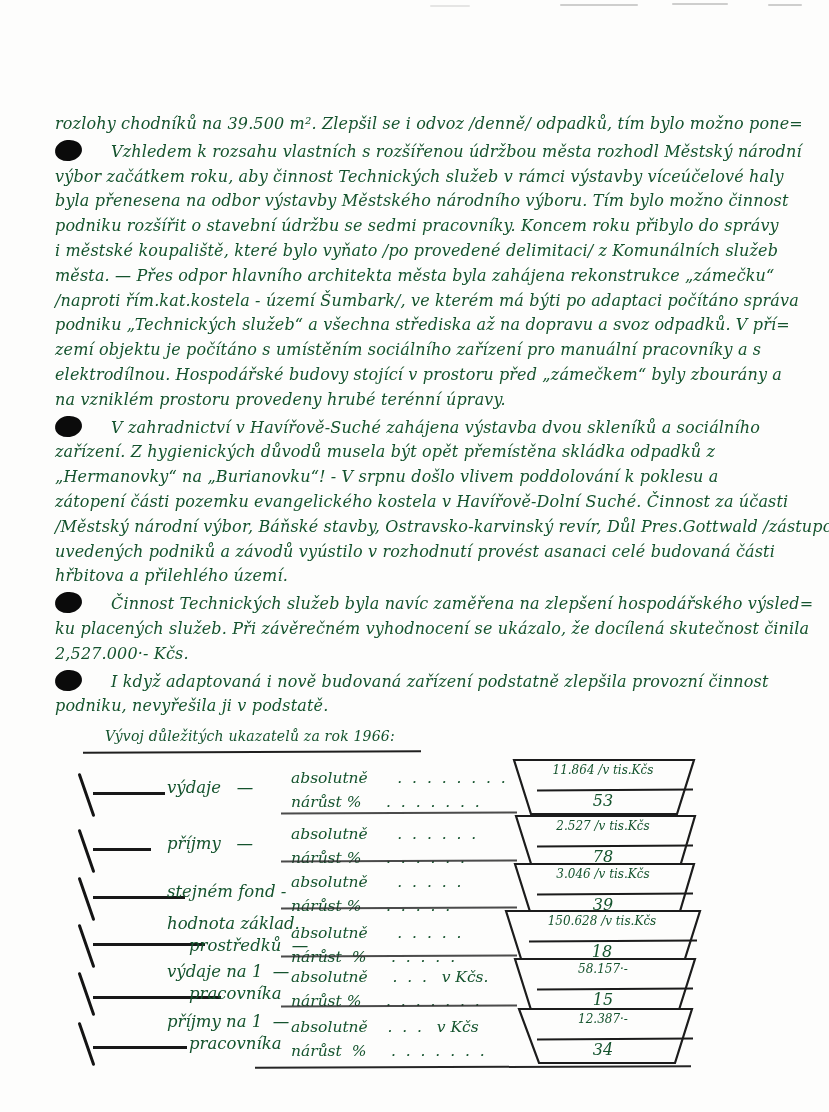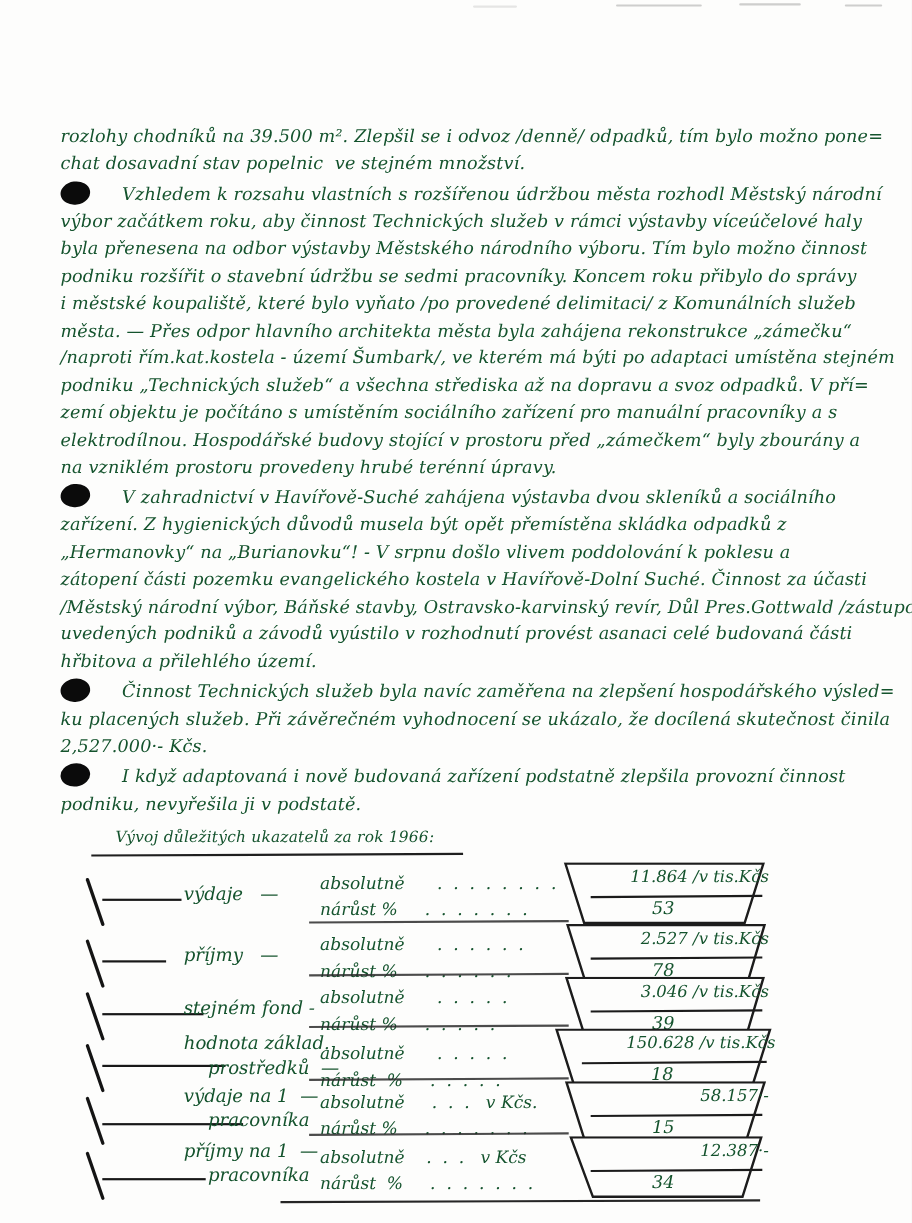--- a/index.html
+++ b/index.html
@@ -45,50 +45,49 @@
   .trow-5 .hdash{width:128px;top:38px;} .trow-6 .hdash{width:94px;top:38px;}
   .tlabel{position:absolute;left:112px;top:18px;width:150px;font-size:16.5px;line-height:22px;white-space:pre;}
   .tlabel.two{top:3px;}
   .tlabel .l2{padding-left:22px;display:block;}
   .metrics{position:absolute;left:236px;top:0;width:220px;font-size:15.5px;}
   .mline{white-space:pre;position:absolute;left:0;}
   .m1{top:10px;} .m2{top:34px;}
   .trow-4 .m1{top:14px;} .trow-4 .m2{top:38px;}
   .vbox{position:absolute;left:452px;top:0;width:192px;height:57px;}
   .vbox svg{position:absolute;left:0;top:0;}
-  .vval{position:absolute;left:0;top:4px;width:100%;text-align:right;font-size:15px;white-space:pre;}
+  .vval{position:absolute;left:0;top:4px;width:100%;text-align:center;font-size:12px;white-space:pre;}
   .vdiv{position:absolute;left:30px;top:30px;width:156px;height:2px;background:#1b1b1b;transform:rotate(-.4deg);}
   .vgrowth{position:absolute;left:0;top:32px;width:100%;text-align:center;font-size:16px;}
   .bottom-rule{position:absolute;left:200px;top:309px;width:436px;height:2px;background:#262626;transform:rotate(-.2deg);}
 </style>
 </head>
 <body>
 
 <div class="page">
 
   <div class="scan-mark" style="top:4px;left:560px;width:78px;"></div>
   <div class="scan-mark" style="top:3px;left:672px;width:56px;"></div>
   <div class="scan-mark" style="top:4px;left:768px;width:34px;"></div>
   <div class="scan-mark" style="top:5px;left:430px;width:40px;opacity:.5;"></div>
 
   <div class="content">
 
     <div class="para">
       <div class="hline">rozlohy chodníků na 39.500 m². Zlepšil se i odvoz /denně/ odpadků, tím bylo možno pone=</div>
-      <div class="hline">chat dosavadní stav popelnic  ve stejném množství.</div>
     </div>
 
     <div class="para bulleted">
       <div class="hline"><span class="bullet"></span><span>Vzhledem k rozsahu vlastních s rozšířenou údržbou města rozhodl Městský národní</span></div>
       <div class="hline">výbor začátkem roku, aby činnost Technických služeb v rámci výstavby víceúčelové haly</div>
       <div class="hline">byla přenesena na odbor výstavby Městského národního výboru. Tím bylo možno činnost</div>
       <div class="hline">podniku rozšířit o stavební údržbu se sedmi pracovníky. Koncem roku přibylo do správy</div>
       <div class="hline">i městské koupaliště, které bylo vyňato /po provedené delimitaci/ z Komunálních služeb</div>
       <div class="hline">města. — Přes odpor hlavního architekta města byla zahájena rekonstrukce „zámečku“</div>
-      <div class="hline">/naproti řím.kat.kostela - území Šumbark/, ve kterém má býti po adaptaci umístěna stejném</div>
+      <div class="hline">/naproti řím.kat.kostela - území Šumbark/, ve kterém má býti po adaptaci počítáno správa</div>
       <div class="hline">podniku „Technických služeb“ a všechna střediska až na dopravu a svoz odpadků. V pří=</div>
       <div class="hline">zemí objektu je počítáno s umístěním sociálního zařízení pro manuální pracovníky a s</div>
       <div class="hline">elektrodílnou. Hospodářské budovy stojící v prostoru před „zámečkem“ byly zbourány a</div>
       <div class="hline">na vzniklém prostoru provedeny hrubé terénní úpravy.</div>
     </div>
 
     <div class="para bulleted">
       <div class="hline"><span class="bullet"></span><span>V zahradnictví v Havířově-Suché zahájena výstavba dvou skleníků a sociálního</span></div>
       <div class="hline">zařízení. Z hygienických důvodů musela být opět přemístěna skládka odpadků z</div>
       <div class="hline">„Hermanovky“ na „Burianovku“! - V srpnu došlo vlivem poddolování k poklesu a</div>

